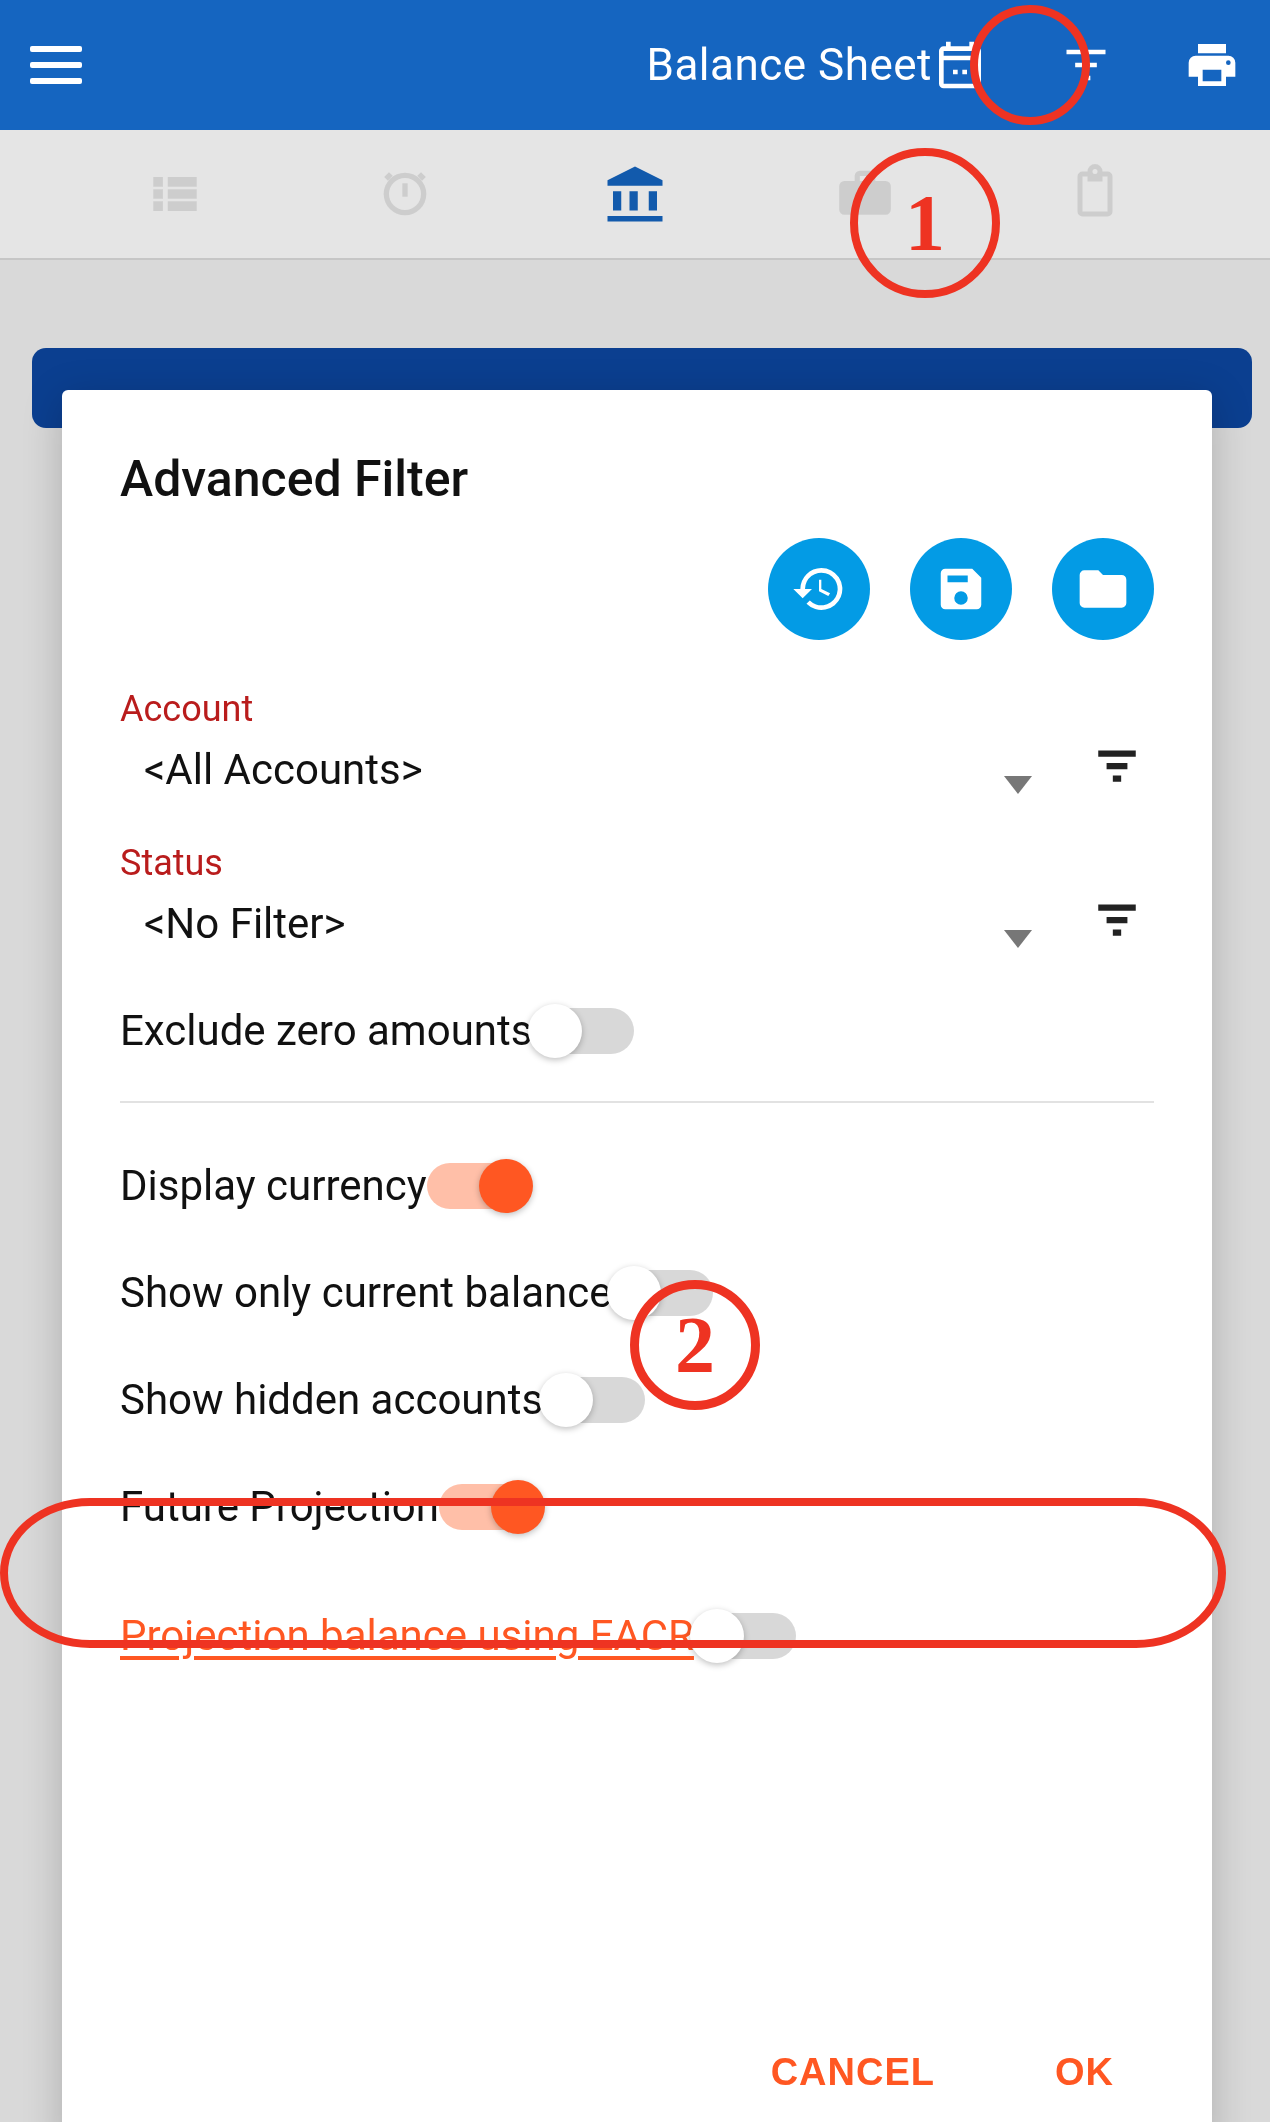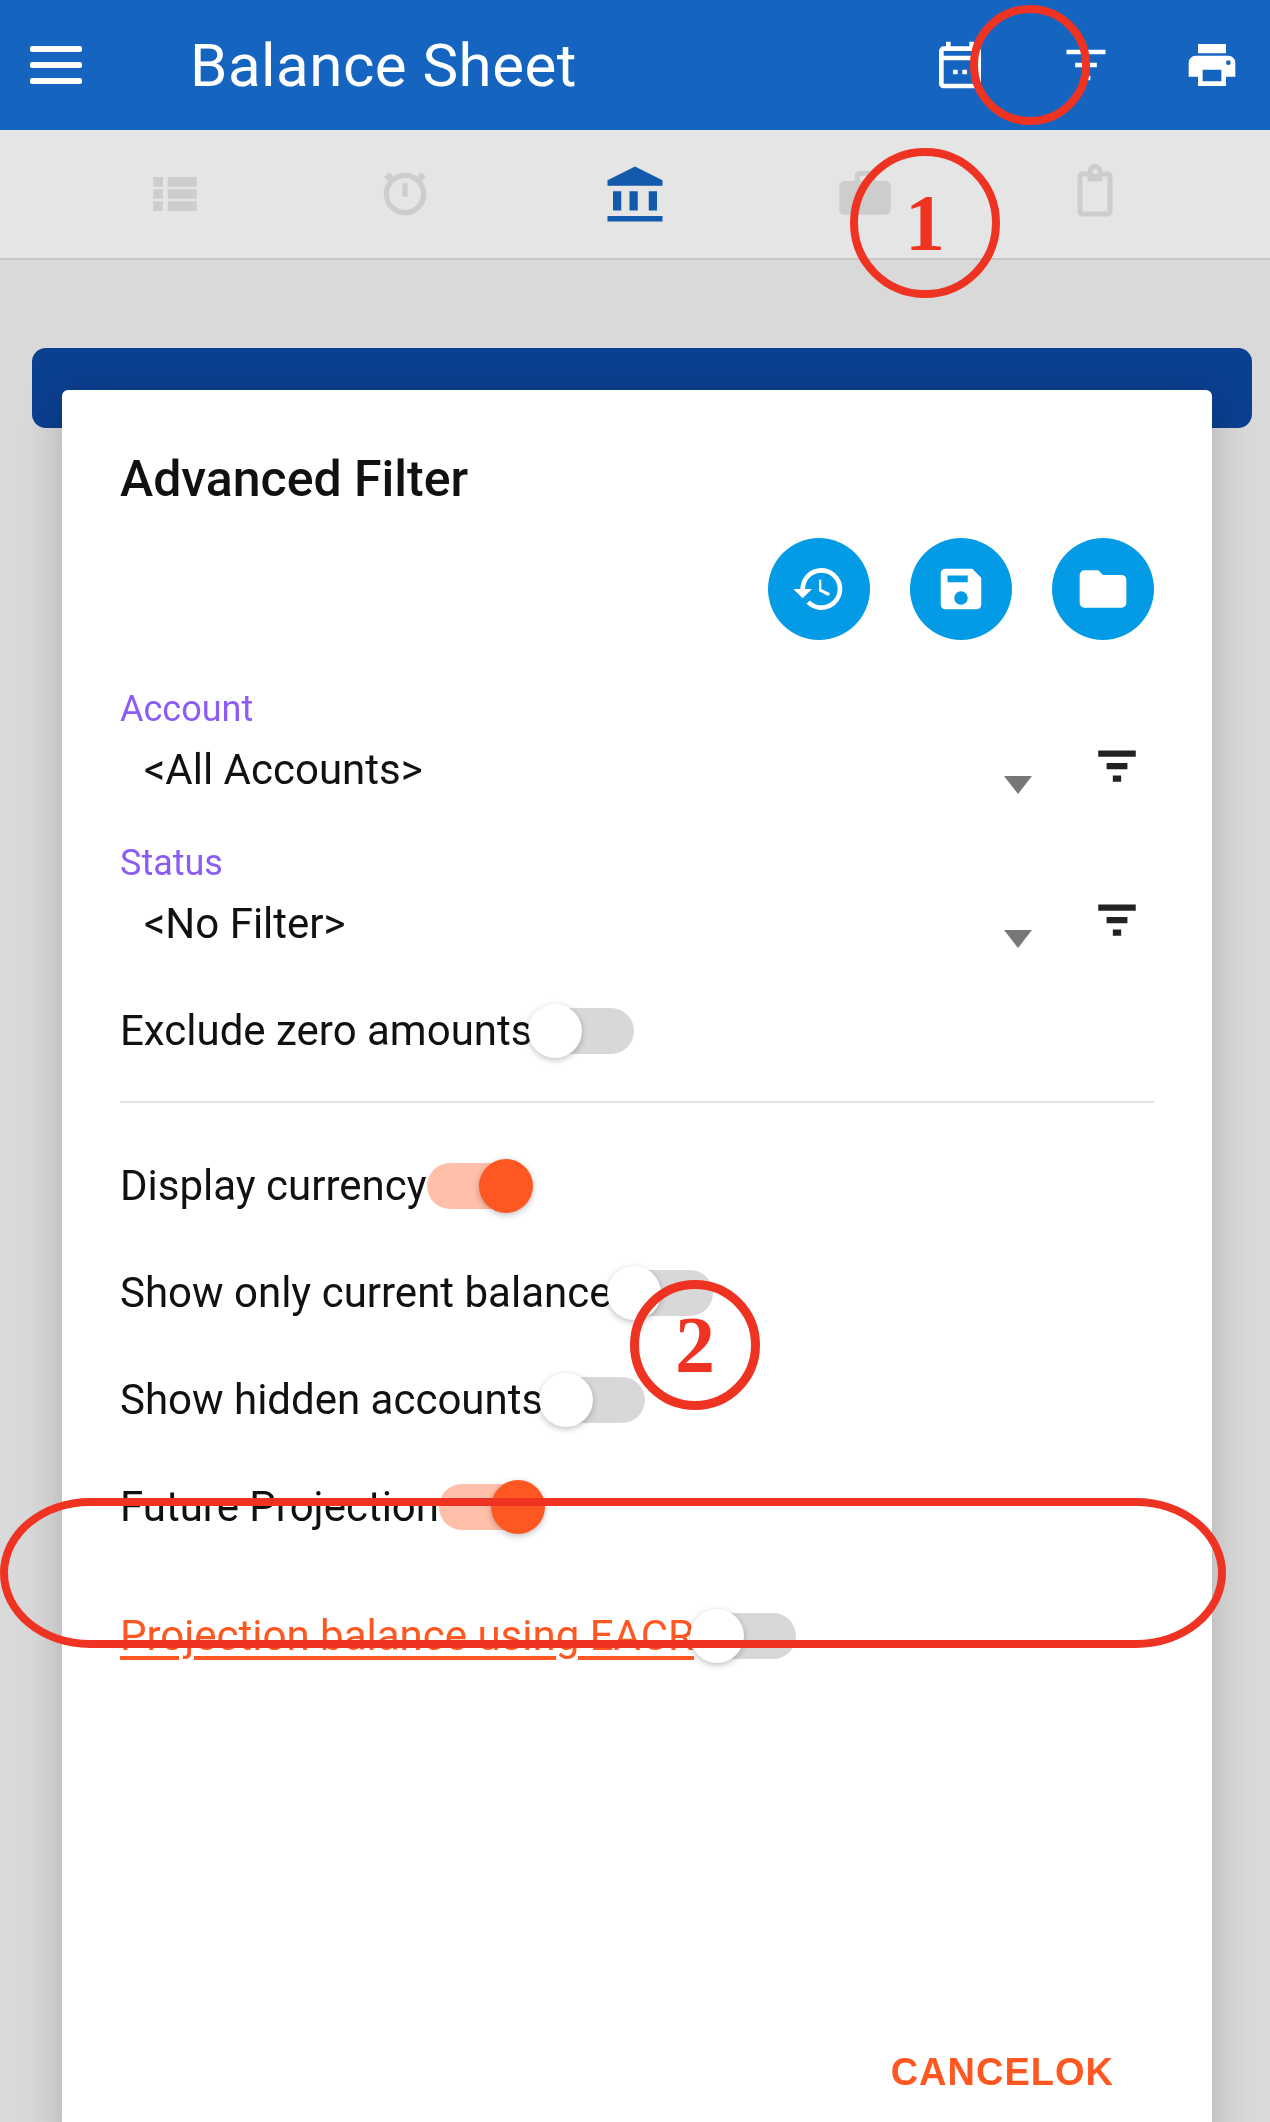--- a/index.html
+++ b/index.html
@@ -13,21 +13,21 @@
     display: flex;
     align-items: center;
     padding: 0 30px;
     color: #fff;
   }
   .appbar .hamburger {
     width: 60px; height: 60px;
     display: flex; flex-direction: column; justify-content: center; gap: 10px;
   }
   .appbar .hamburger span { display:block; width: 52px; height: 6px; background: #fff; border-radius: 2px; }
-  .appbar .title { font-size: 60px; font-weight: 400; margin-left: 100px; flex: 1; letter-spacing: 0.5px; }
+  .appbar .title { font-size: 44px; font-weight: 400; margin-left: 100px; flex: 1; letter-spacing: 0.5px; text-align: right; }
   .appbar .actions { display: flex; align-items: center; gap: 70px; }
   .appbar .icon { width: 56px; height: 56px; display:flex; align-items:center; justify-content:center; position: relative; }
   .appbar svg { fill: #fff; }
 
   
   .tabstrip {
     width: 100%;
     height: 130px;
     background: #fff;
     border-bottom: 2px solid #ddd;
@@ -72,21 +72,21 @@
   }
   .dialog h2 { font-size: 50px; font-weight: 500; color: #111; }
   .dialog .topicons { display:flex; justify-content:flex-end; gap: 40px; margin-top: 30px; }
   .dialog .topicons .circ {
     width: 102px; height: 102px; border-radius: 50%;
     background: #039be5;
     display:flex; align-items:center; justify-content:center;
   }
   .dialog .topicons svg { fill: #fff; }
 
-  .field-label { color: #8b5cf6; font-size: 36px; margin-top: 48px; }
+  .field-label { color: #b91c1c; font-size: 36px; margin-top: 48px; }
   .field-row { display:flex; align-items:flex-end; margin-top: 10px; }
   .field-value { font-size: 42px; color: #111; padding-left: 24px; flex:1; }
   .field-row .caret { width: 0; height: 0; border-left: 14px solid transparent; border-right: 14px solid transparent; border-top: 18px solid #777; margin-right: 60px; }
   .field-row .mini-filter { margin-right: 12px; }
   .field-row .mini-filter svg { fill:#222; }
 
   .switch-row {
     display:flex; align-items:center; 
     margin-top: 58px;
   }
@@ -102,21 +102,21 @@
   .switch .knob {
     position:absolute; top:-4px; left:-4px;
     width: 54px; height: 54px; border-radius: 50%;
     background: #fff; box-shadow: 0 2px 6px rgba(0,0,0,0.25);
   }
   .switch.on { background: #ffbfa8; }
   .switch.on .knob { left:auto; right:-4px; background: #ff5722; }
 
   .dialog .footer {
     margin-top: auto;
-    display:flex; justify-content:flex-end; 
+    display:flex; justify-content:flex-end; gap: 120px;
     padding: 30px 40px 20px 0;
   }
   .dialog .footer button {
     background:none; border:none; color:#ff5722;
     font-size: 38px; font-weight:600; letter-spacing: 1px;
   }
 
   
   .anno-circle {
     position:absolute; border: 8px solid #e32; border-radius: 50%;

